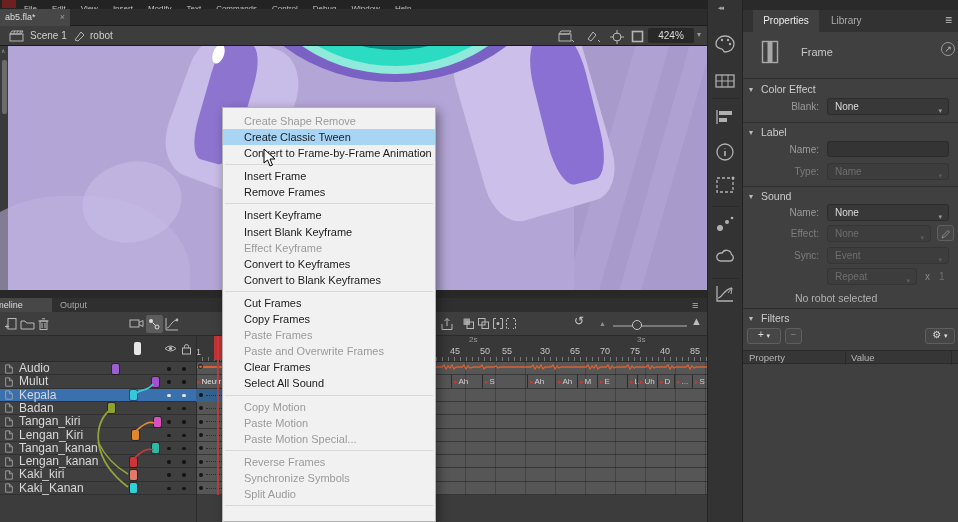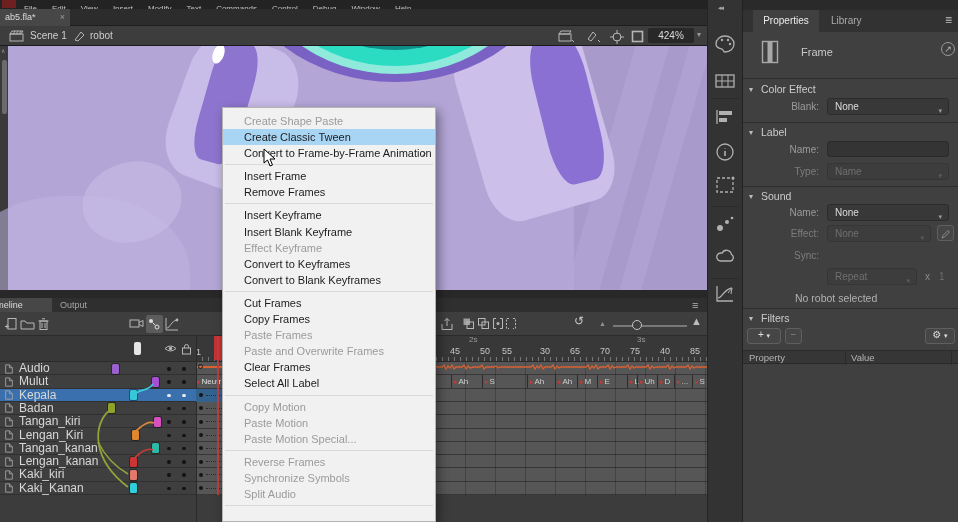--- a/index.html
+++ b/index.html
@@ -557,20 +557,21 @@
     <span class="pp-lab" style="top:207px">Name:</span>
     <div class="pp-dd" style="top:204px"><span>None</span><span class="chev">▾</span></div>
     <span class="pp-lab dim" style="top:228px">Effect:</span>
     <div class="pp-dd disabled" style="top:225px;width:104px"><span>None</span><span class="chev">▾</span></div>
     <div class="pp-btn" style="left:194px;top:225px;width:17px">
         <svg width="10" height="10" viewBox="0 0 10 10" style="margin:2.5px auto 0">
           <path d="M1,9 L2,6.5 L7,1.5 L8.5,3 L3.5,8 Z" fill="none" stroke="#8a8a8a"></path>
         </svg>
       </div>
     <span class="pp-lab dim" style="top:250px">Sync:</span>
+    <div class="pp-dd disabled" style="top:247px"><span>Event</span><span class="chev">▾</span></div>
     <div class="pp-dd disabled" style="top:268px;width:90px"><span>Repeat</span><span class="chev">▾</span></div>
     <span class="abs" style="left:182px;top:271px;font-size:10px;color:#8a8a8a">x</span>
     <span class="abs" style="left:196px;top:271px;font-size:10px;color:#6f6f6f">1</span>
     <span id="pp-nosound">No robot selected</span>
     <div class="pp-div" style="top:308px"></div>
 
     <span class="pp-tri" style="top:314px">▾</span>
     <span class="pp-sec" style="top:312px">Filters</span>
     <div class="pp-btn" style="left:4px;top:328px;width:34px"><span>+</span> <span style="font-size:7px">▾</span></div>
     <div class="pp-btn" style="left:42px;top:328px;width:17px;color:#8a8a8a"><span>−</span></div>
@@ -578,39 +579,39 @@
     <div id="pp-fheader">
       <span style="left:6px">Property</span>
       <div class="cdiv" style="left:102px"></div>
       <span style="left:108px">Value</span>
       <div class="cdiv" style="left:208px"></div>
     </div>
   </div>
 
   <div id="context-menu">
     <div id="cm-items">
-        <div class="cm-item disabled"><span>Create Shape Paste</span></div>
+        <div class="cm-item disabled"><span>Create Shape Remove</span></div>
         <div class="cm-item highlighted"><span>Create Classic Tween</span></div>
         <div class="cm-item enabled"><span>Convert to Frame-by-Frame Animation</span><span class="cm-sub">›</span></div>
         <div class="cm-sep"></div>
         <div class="cm-item enabled"><span>Insert Frame</span></div>
         <div class="cm-item enabled"><span>Remove Frames</span></div>
         <div class="cm-sep"></div>
         <div class="cm-item enabled"><span>Insert Keyframe</span></div>
         <div class="cm-item enabled"><span>Insert Blank Keyframe</span></div>
         <div class="cm-item disabled"><span>Effect Keyframe</span></div>
         <div class="cm-item enabled"><span>Convert to Keyframes</span></div>
         <div class="cm-item enabled"><span>Convert to Blank Keyframes</span></div>
         <div class="cm-sep"></div>
         <div class="cm-item enabled"><span>Cut Frames</span></div>
         <div class="cm-item enabled"><span>Copy Frames</span></div>
         <div class="cm-item disabled"><span>Paste Frames</span></div>
         <div class="cm-item disabled"><span>Paste and Overwrite Frames</span></div>
         <div class="cm-item enabled"><span>Clear Frames</span></div>
-        <div class="cm-item enabled"><span>Select All Label</span></div>
+        <div class="cm-item enabled"><span>Select All Sound</span></div>
         <div class="cm-sep"></div>
         <div class="cm-item disabled"><span>Copy Motion</span></div>
         <div class="cm-item disabled"><span>Paste Motion</span></div>
         <div class="cm-item disabled"><span>Paste Motion Special...</span></div>
         <div class="cm-sep"></div>
         <div class="cm-item disabled"><span>Reverse Frames</span></div>
         <div class="cm-item disabled"><span>Synchronize Symbols</span></div>
         <div class="cm-item disabled"><span>Split Audio</span></div>
         <div class="cm-sep"></div>
       </div>

